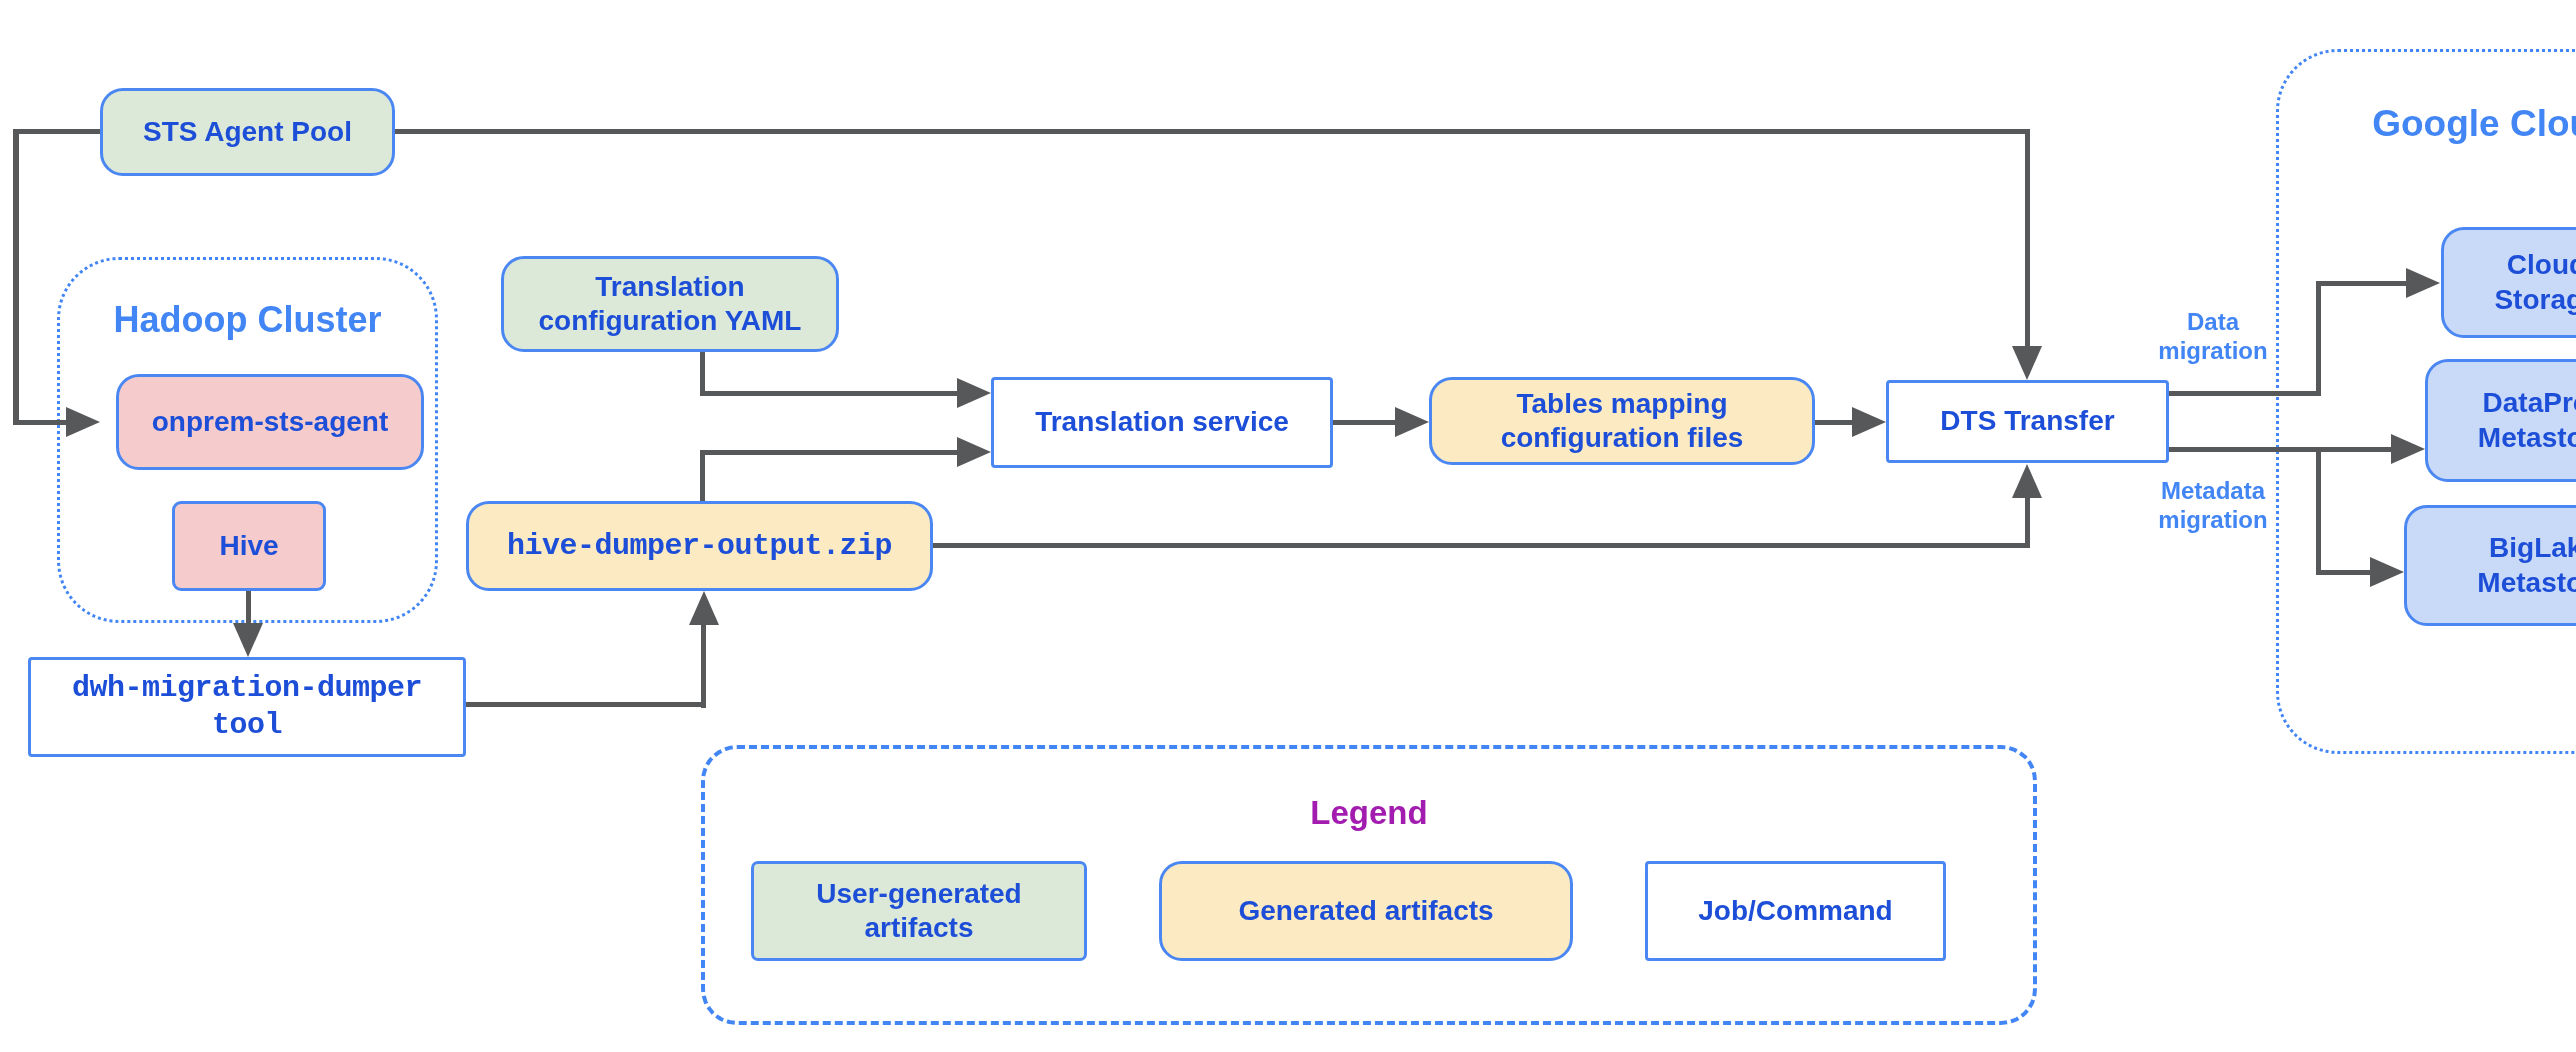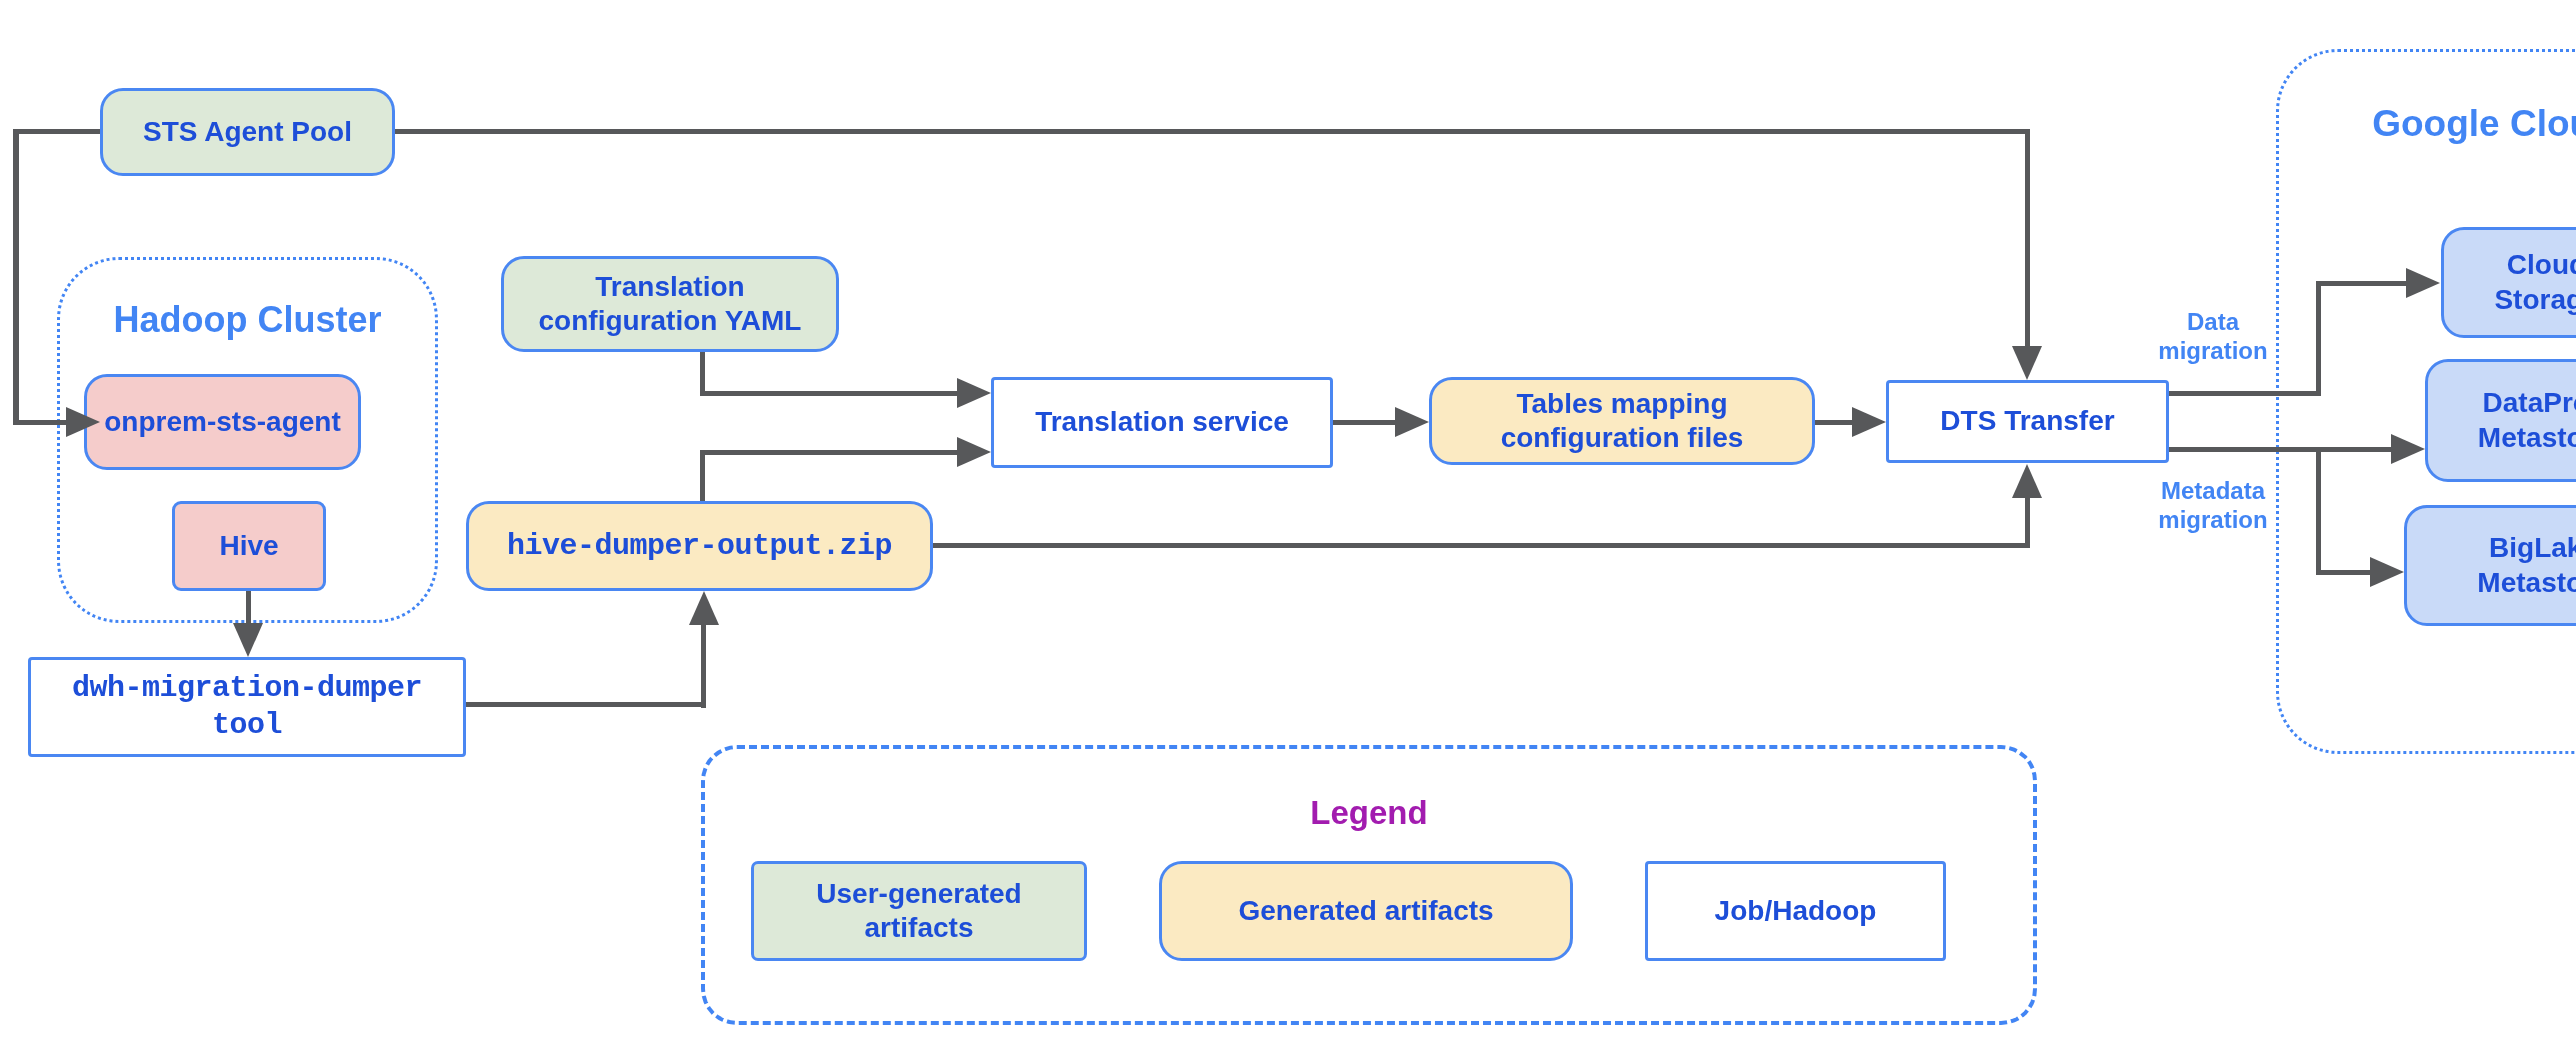--- a/index.html
+++ b/index.html
@@ -93,21 +93,21 @@
   <div class="container" style="left:2276px;top:49px;width:435px;height:705px;">
     <div class="container-title" style="font-size:37px;padding-top:52px;">Google Cloud</div>
   </div>
 
   <div class="legend-box" style="left:701px;top:745px;width:1336px;height:280px;">
     <div class="legend-title">Legend</div>
   </div>
 
   <div class="node green" style="left:100px;top:88px;width:295px;height:88px;">STS Agent Pool</div>
 
-  <div class="node pink" style="left:84px;top:374px;width:277px;height:96px;">onprem-sts-agent</div>
+  <div class="node pink" style="left:116px;top:374px;width:308px;height:96px;">onprem-sts-agent</div>
 
   <div class="node pink" style="left:172px;top:501px;width:154px;height:90px;border-radius:9px;">Hive</div>
 
   <div class="node job mono" style="left:28px;top:657px;width:438px;height:100px;">dwh-migration-dumper tool</div>
 
   <div class="node green" style="left:501px;top:256px;width:338px;height:96px;padding:0 22px;">Translation configuration YAML</div>
 
   <div class="node yellow mono" style="left:466px;top:501px;width:467px;height:90px;font-family:Liberation Mono, monospace;">hive-dumper-output.zip</div>
 
   <div class="node job" style="left:991px;top:377px;width:342px;height:91px;">Translation service</div>
@@ -120,16 +120,16 @@
 
   <div class="node blue" style="left:2425px;top:359px;width:238px;height:123px;padding:0 15.5px;">DataProc Metastore</div>
 
   <div class="node blue" style="left:2404px;top:505px;width:279px;height:121px;padding:0 33px;">BigLake Metastore</div>
 
   <div class="edge-label" style="left:2146px;top:308px;width:134px;">Data migration</div>
   <div class="edge-label" style="left:2146px;top:477px;width:134px;">Metadata migration</div>
 
   <div class="node green" style="left:751px;top:861px;width:336px;height:100px;padding:0 13px;border-radius:7px;">User-generated artifacts</div>
   <div class="node yellow" style="left:1159px;top:861px;width:414px;height:100px;">Generated artifacts</div>
-  <div class="node job" style="left:1645px;top:861px;width:301px;height:100px;">Job/Hadoop</div>
+  <div class="node job" style="left:1645px;top:861px;width:301px;height:100px;">Job/Command</div>
 
 </div>
 
 
 </body></html>

